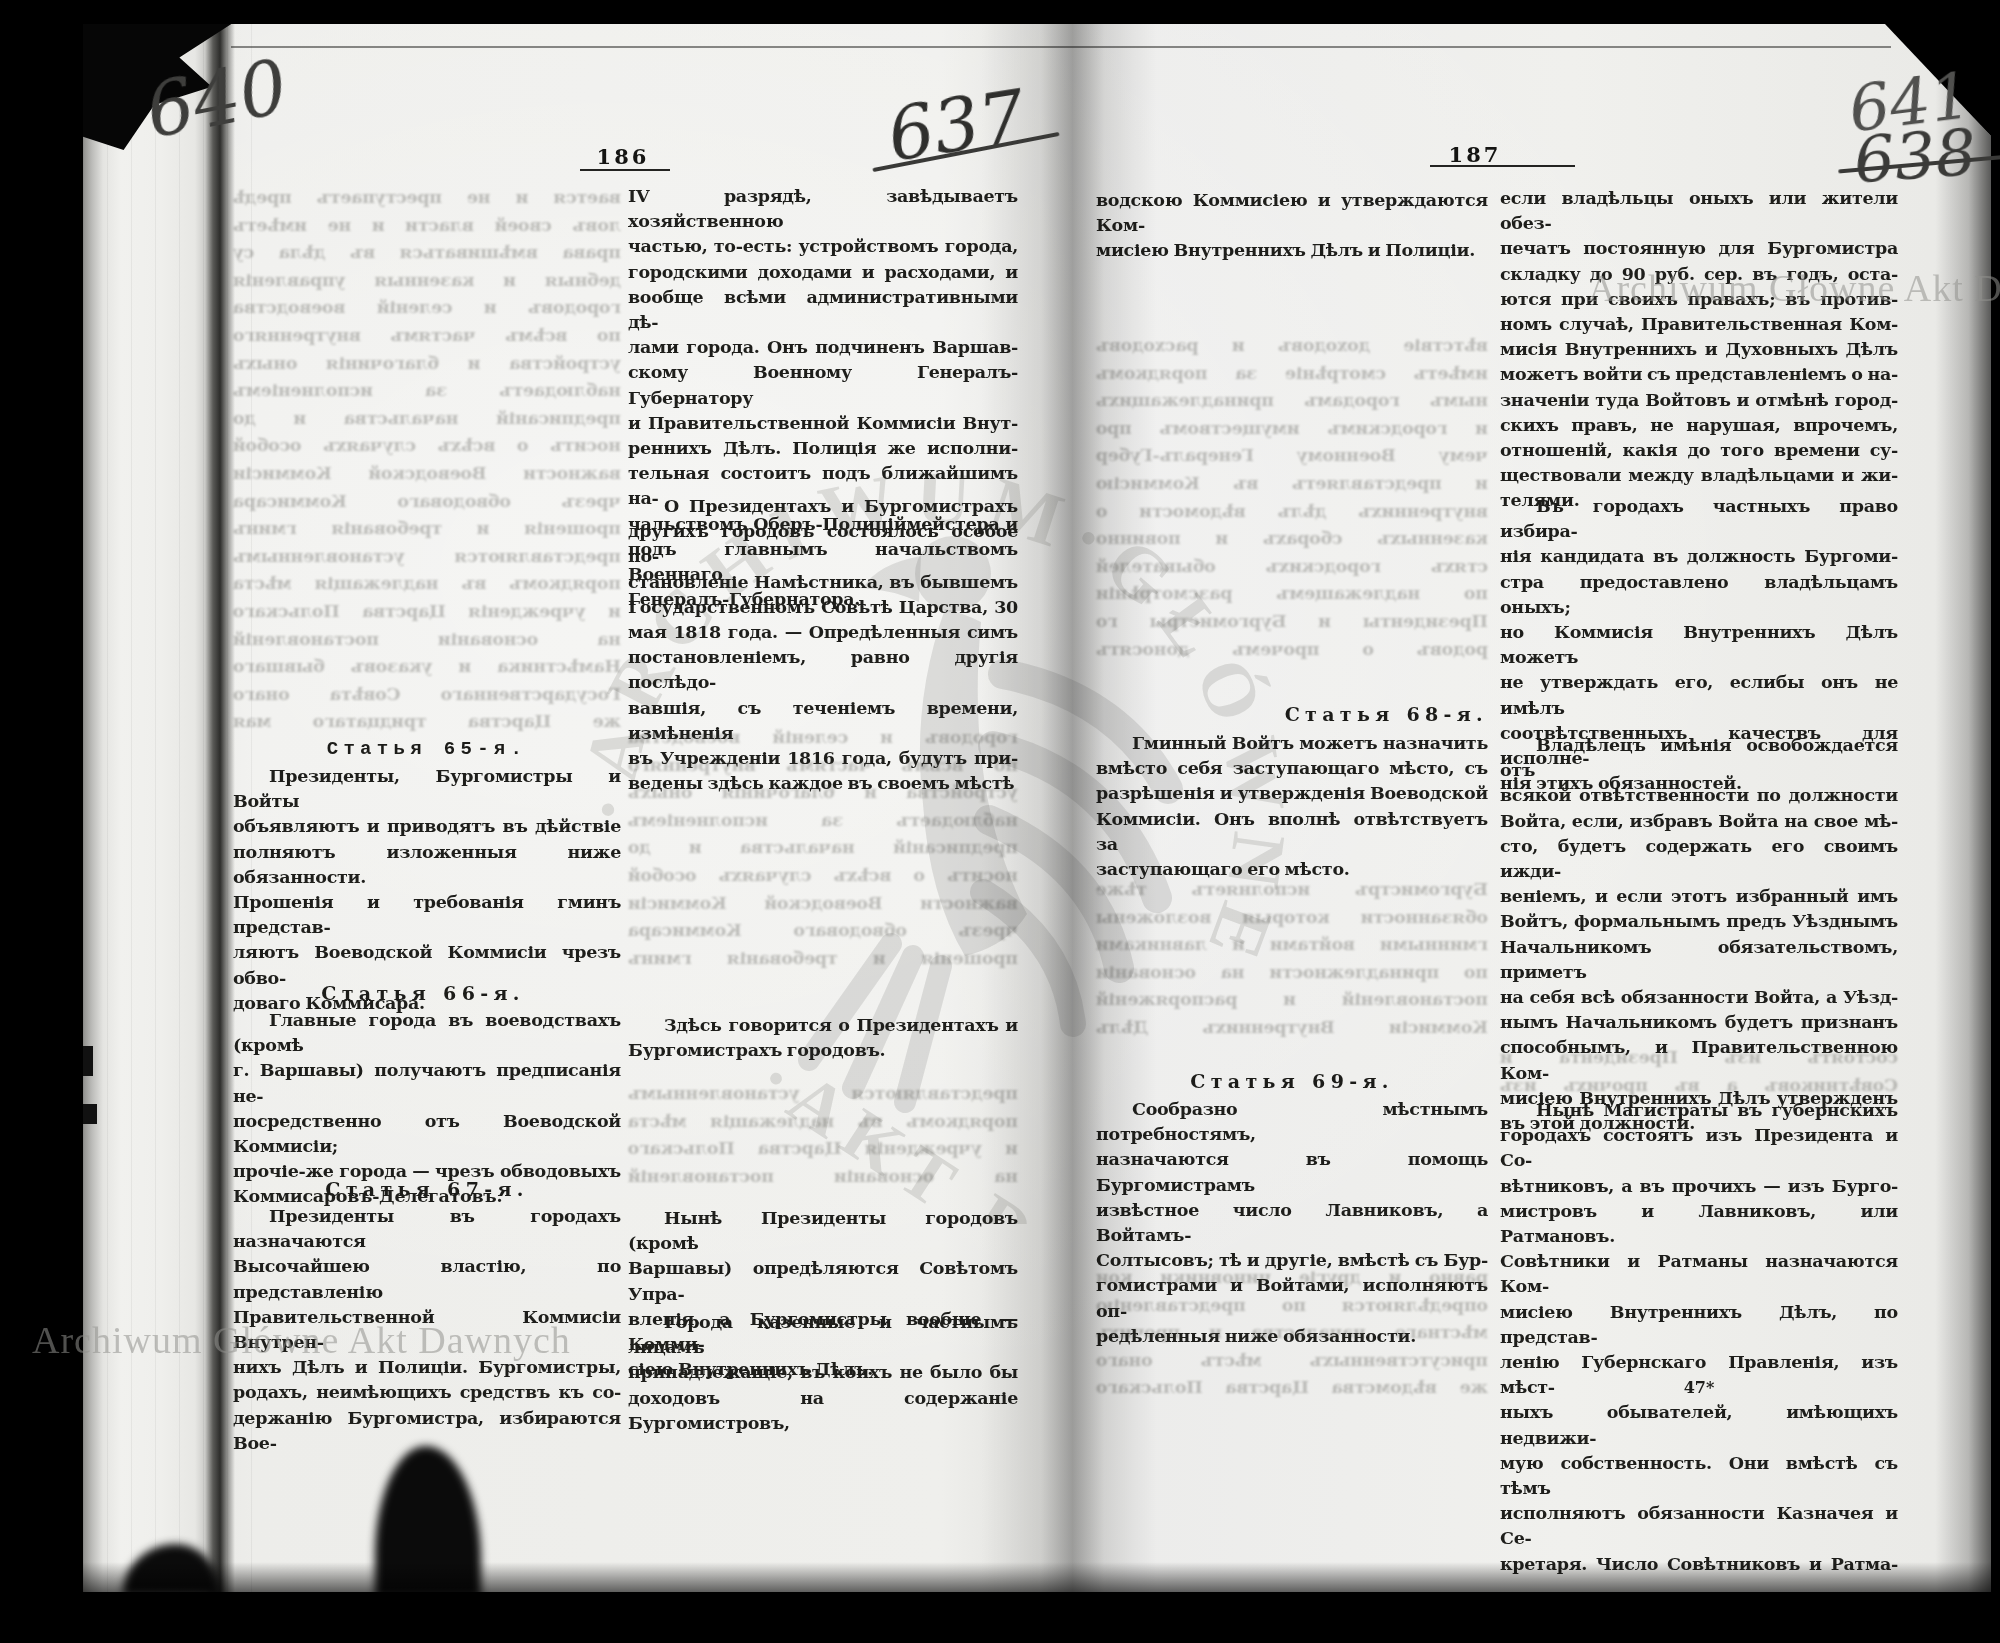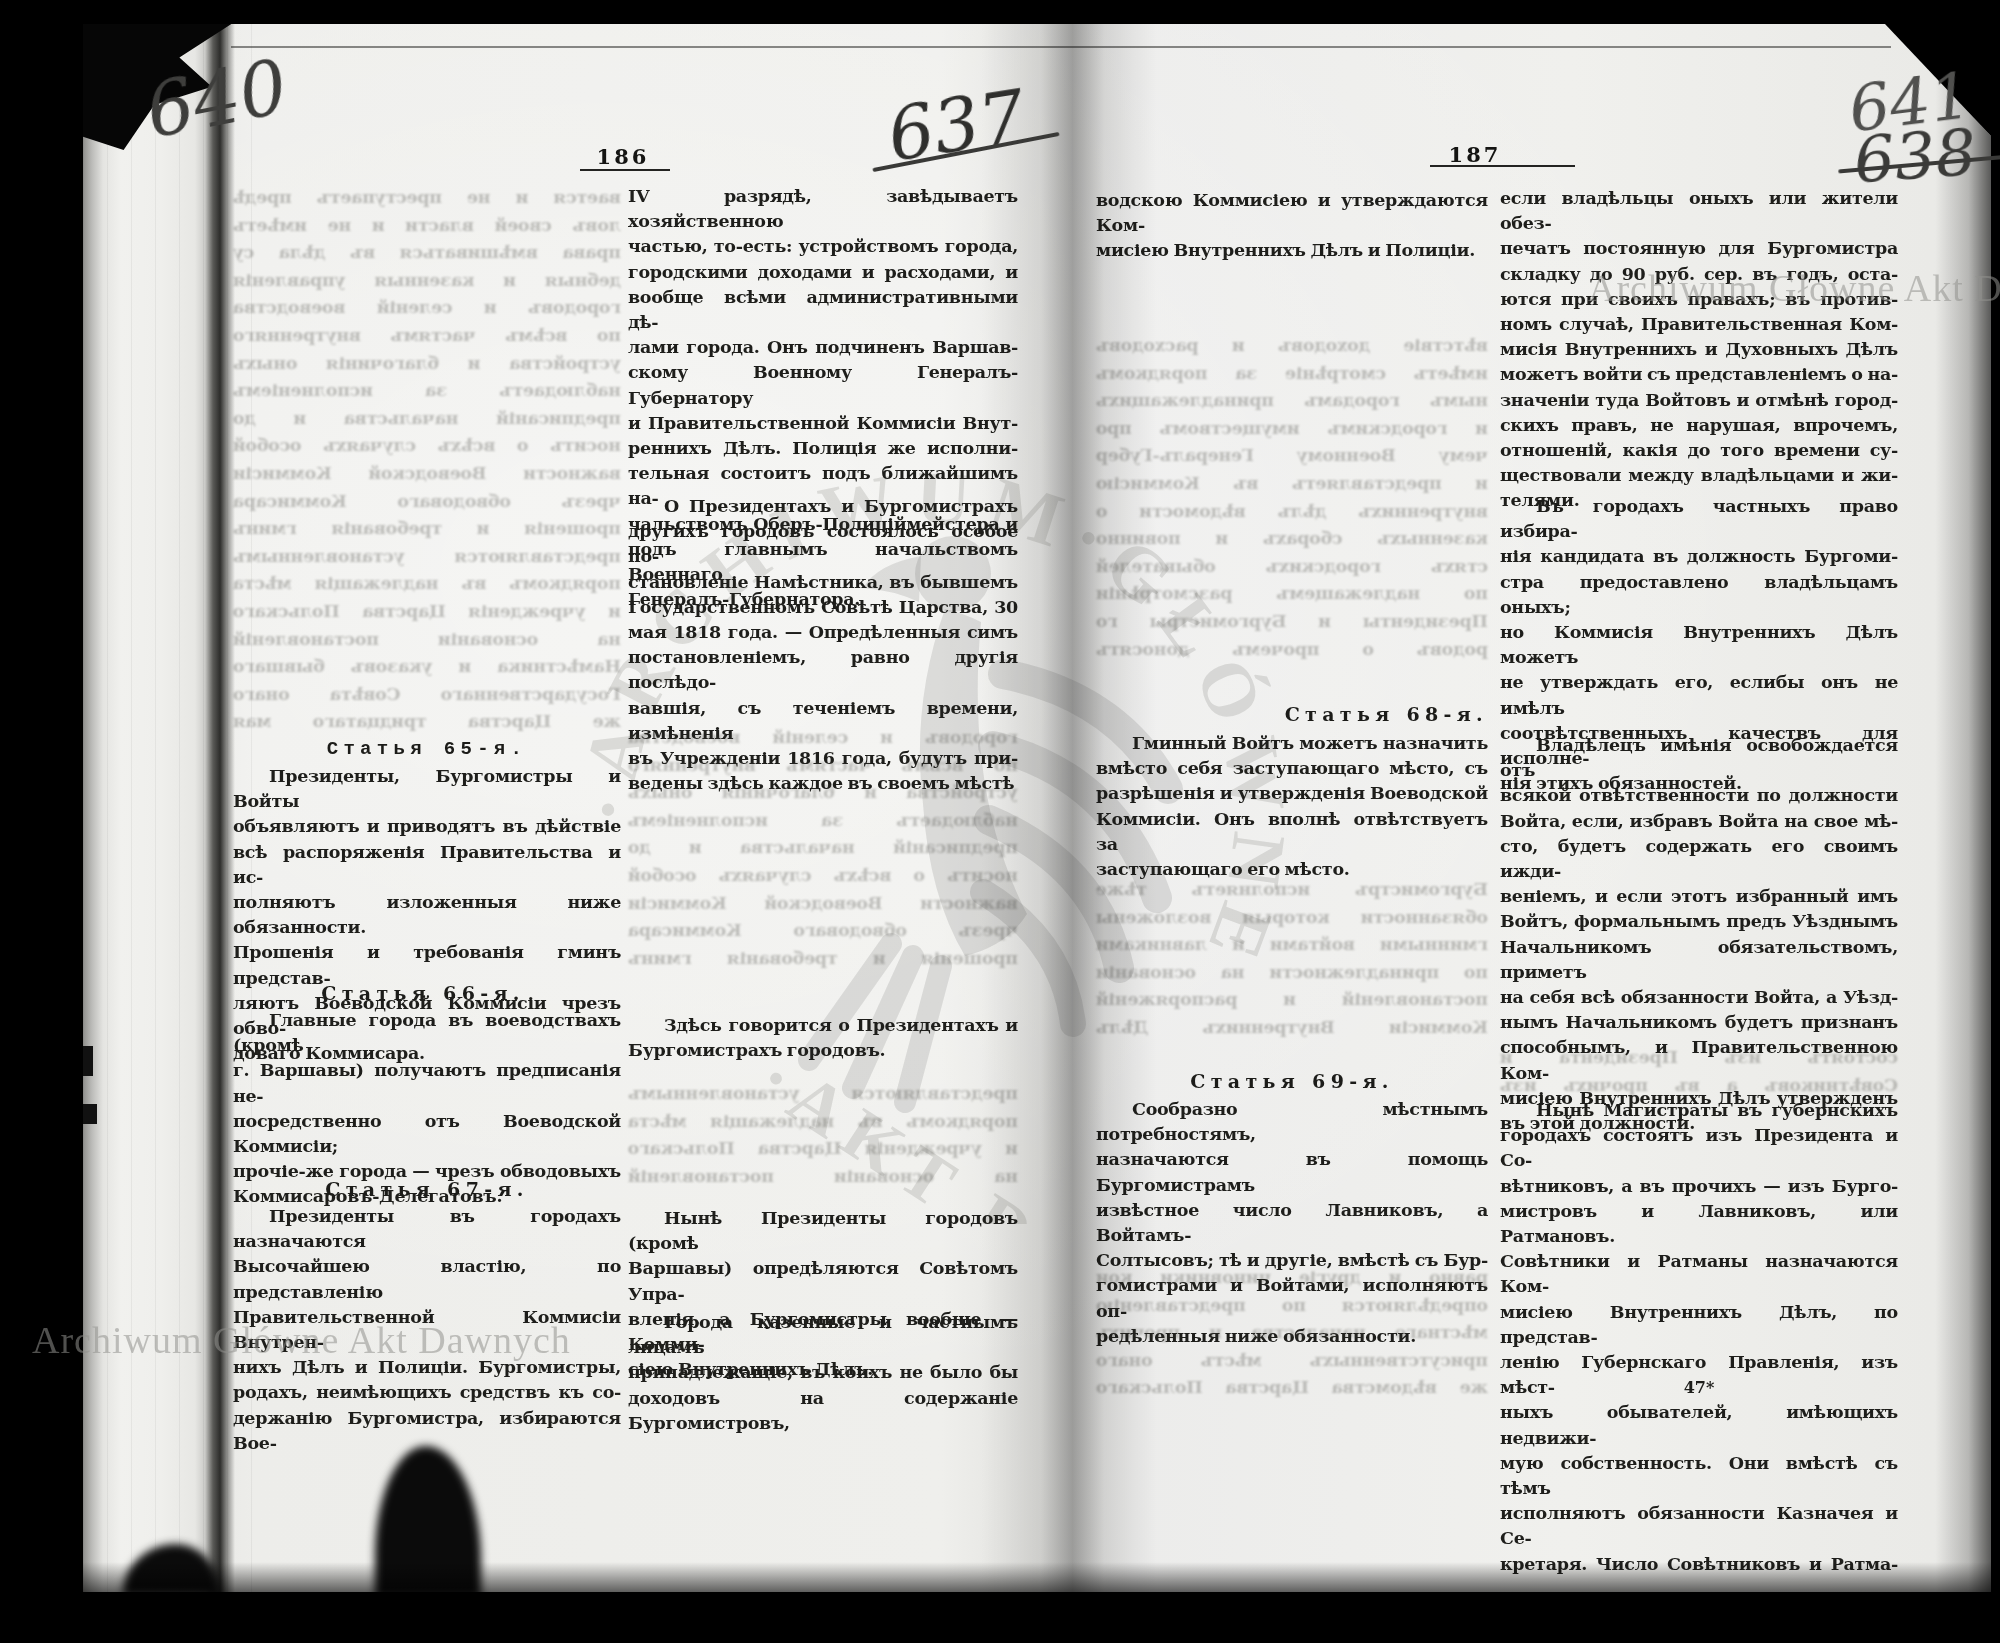--- a/index.html
+++ b/index.html
@@ -92,21 +92,20 @@
         <div class="tl">и учрежденія Царства Польскаго</div>
         <div class="tl">на основаніи постановленій</div>
         <div class="tl">Намѣстника и указовъ бывшаго</div>
         <div class="tl">Государственнаго Совѣта онаго</div>
         <div class="tl">же Царства тридцатаго мая</div>
       </div>
     <div class="art-h" style="left:150px;top:714px;width:388px;font-family:Liberation Mono, monospace;">Статья 65-я.</div>
     <div class="col-block par indent" style="left:150px;top:740px;width:388px;">
         <div class="tl">Президенты, Бургомистры и Войты</div>
         <div class="tl">объявляютъ и приводятъ въ дѣйствіе</div>
-        <div class="tl">всѣ распоряженія Правительства и ис-</div>
         <div class="tl">полняютъ изложенныя ниже обязанности.</div>
         <div class="tl">Прошенія и требованія гминъ представ-</div>
         <div class="tl">ляютъ Воеводской Коммисіи чрезъ обво-</div>
         <div class="tl">доваго Коммисара.</div>
       </div>
     <div class="art-h" style="left:146px;top:958px;width:388px;">Статья 66-я.</div>
     <div class="col-block par indent" style="left:150px;top:984px;width:388px;">
         <div class="tl">Главные города въ воеводствахъ (кромѣ</div>
         <div class="tl">г. Варшавы) получаютъ предписанія не-</div>
         <div class="tl">посредственно отъ Воеводской Коммисіи;</div>

